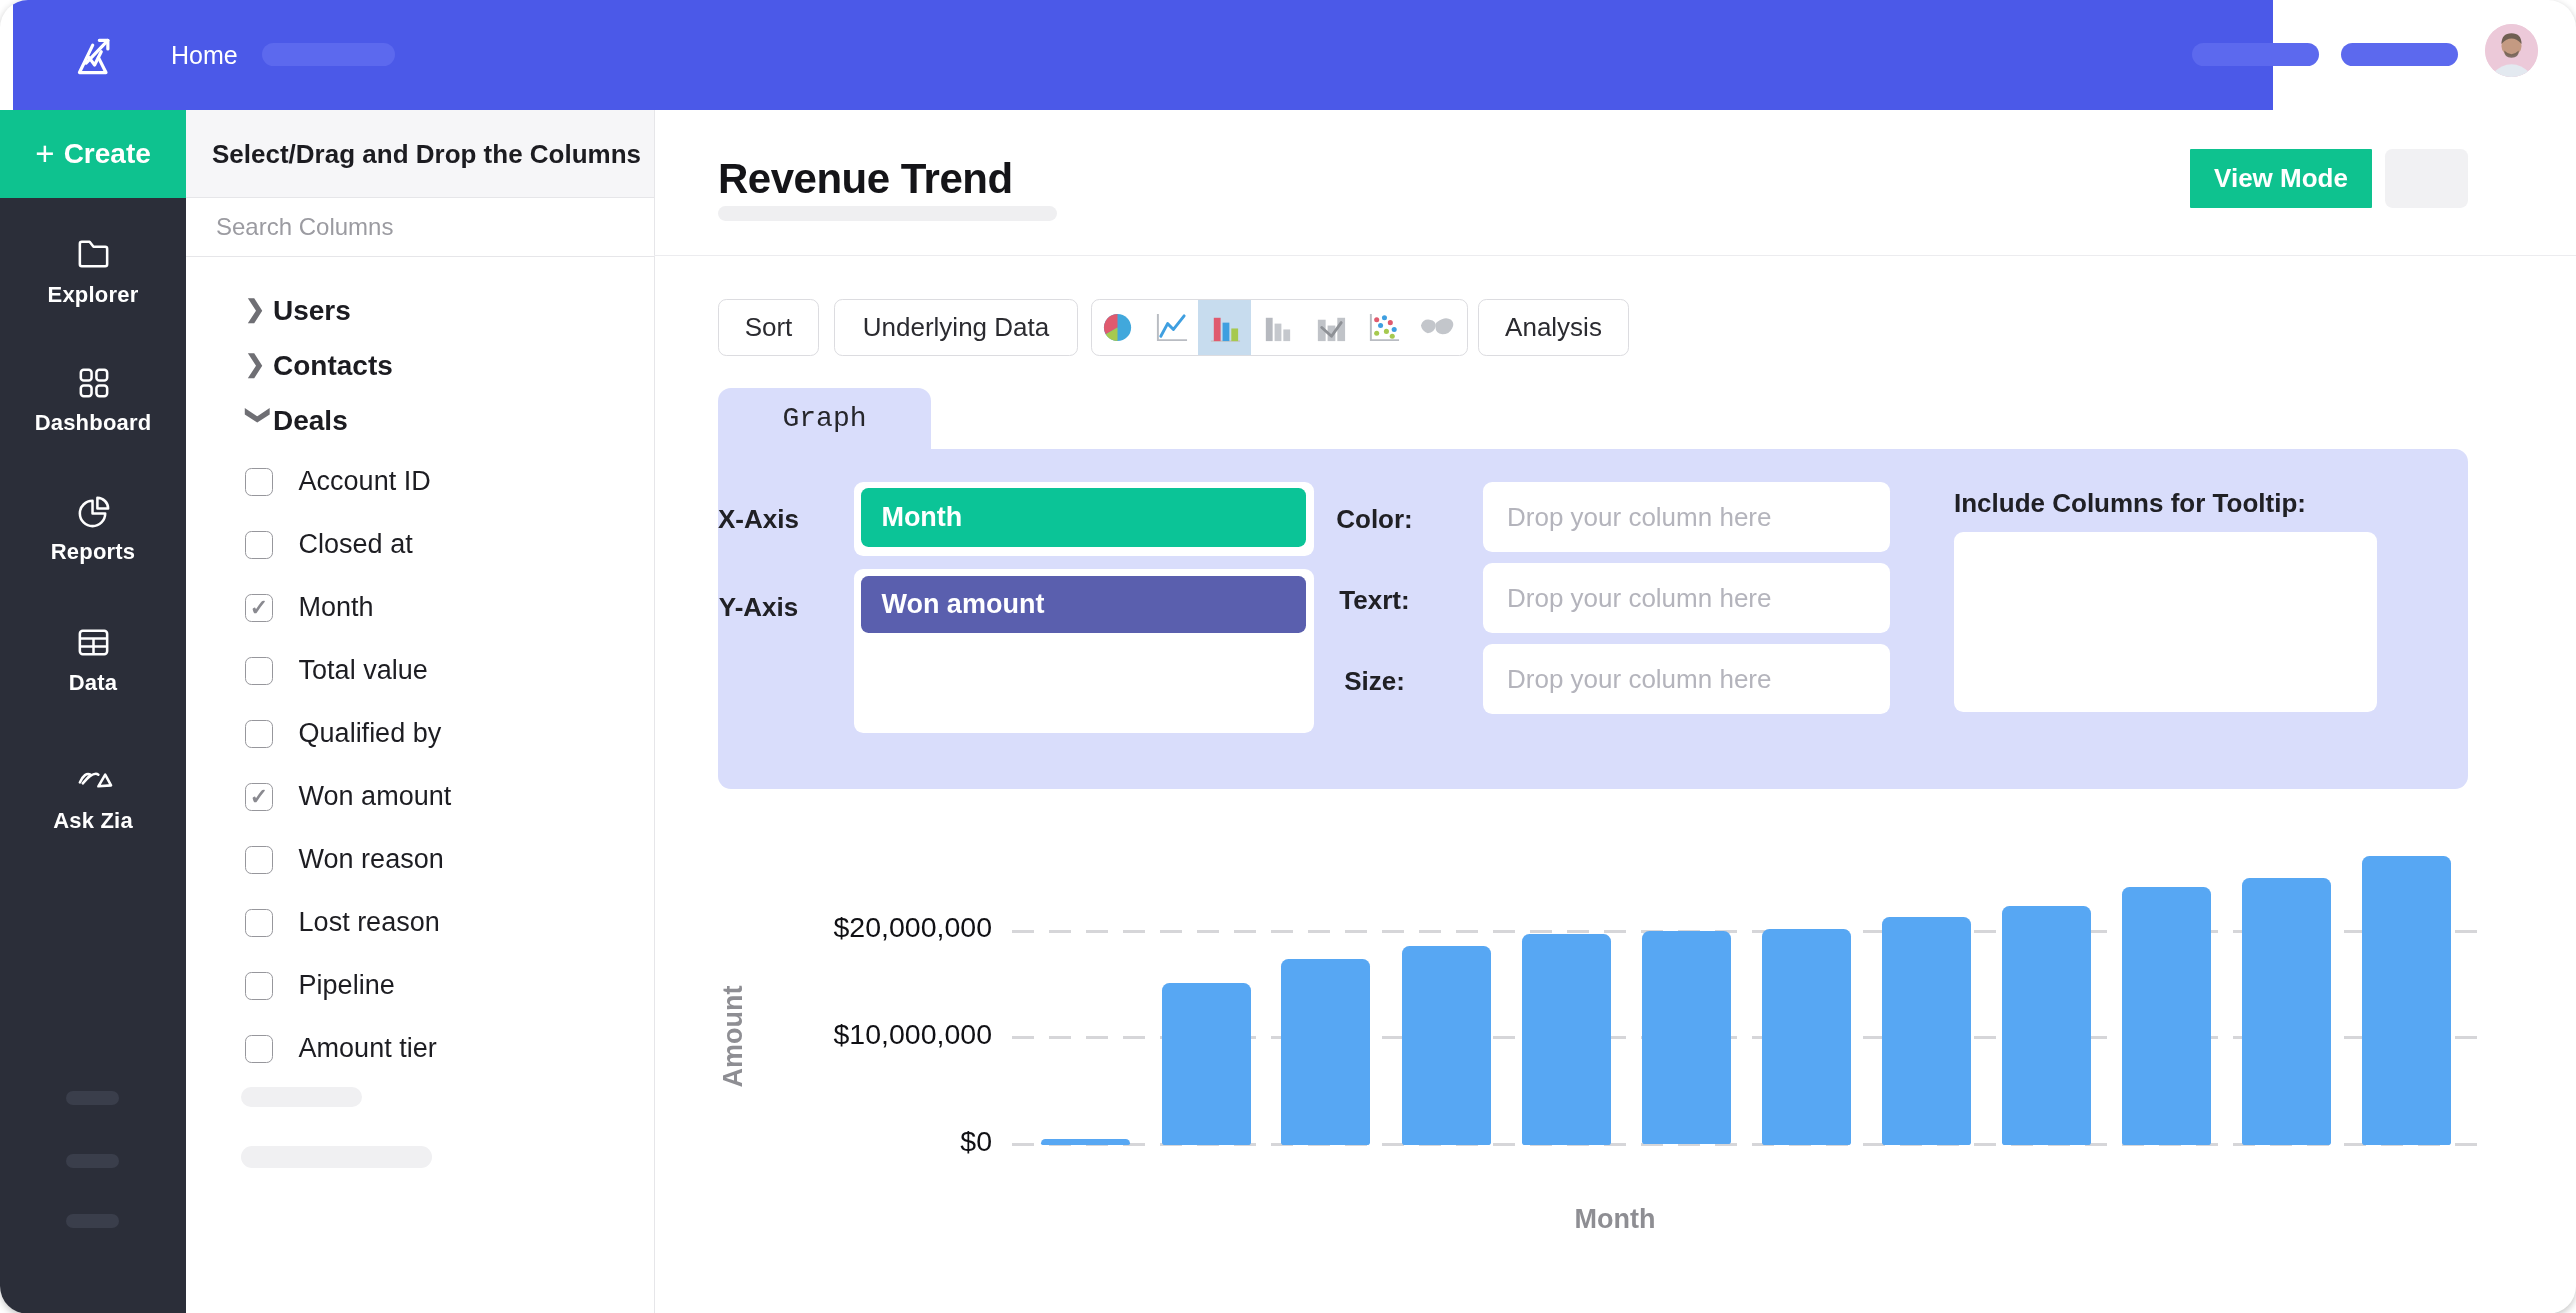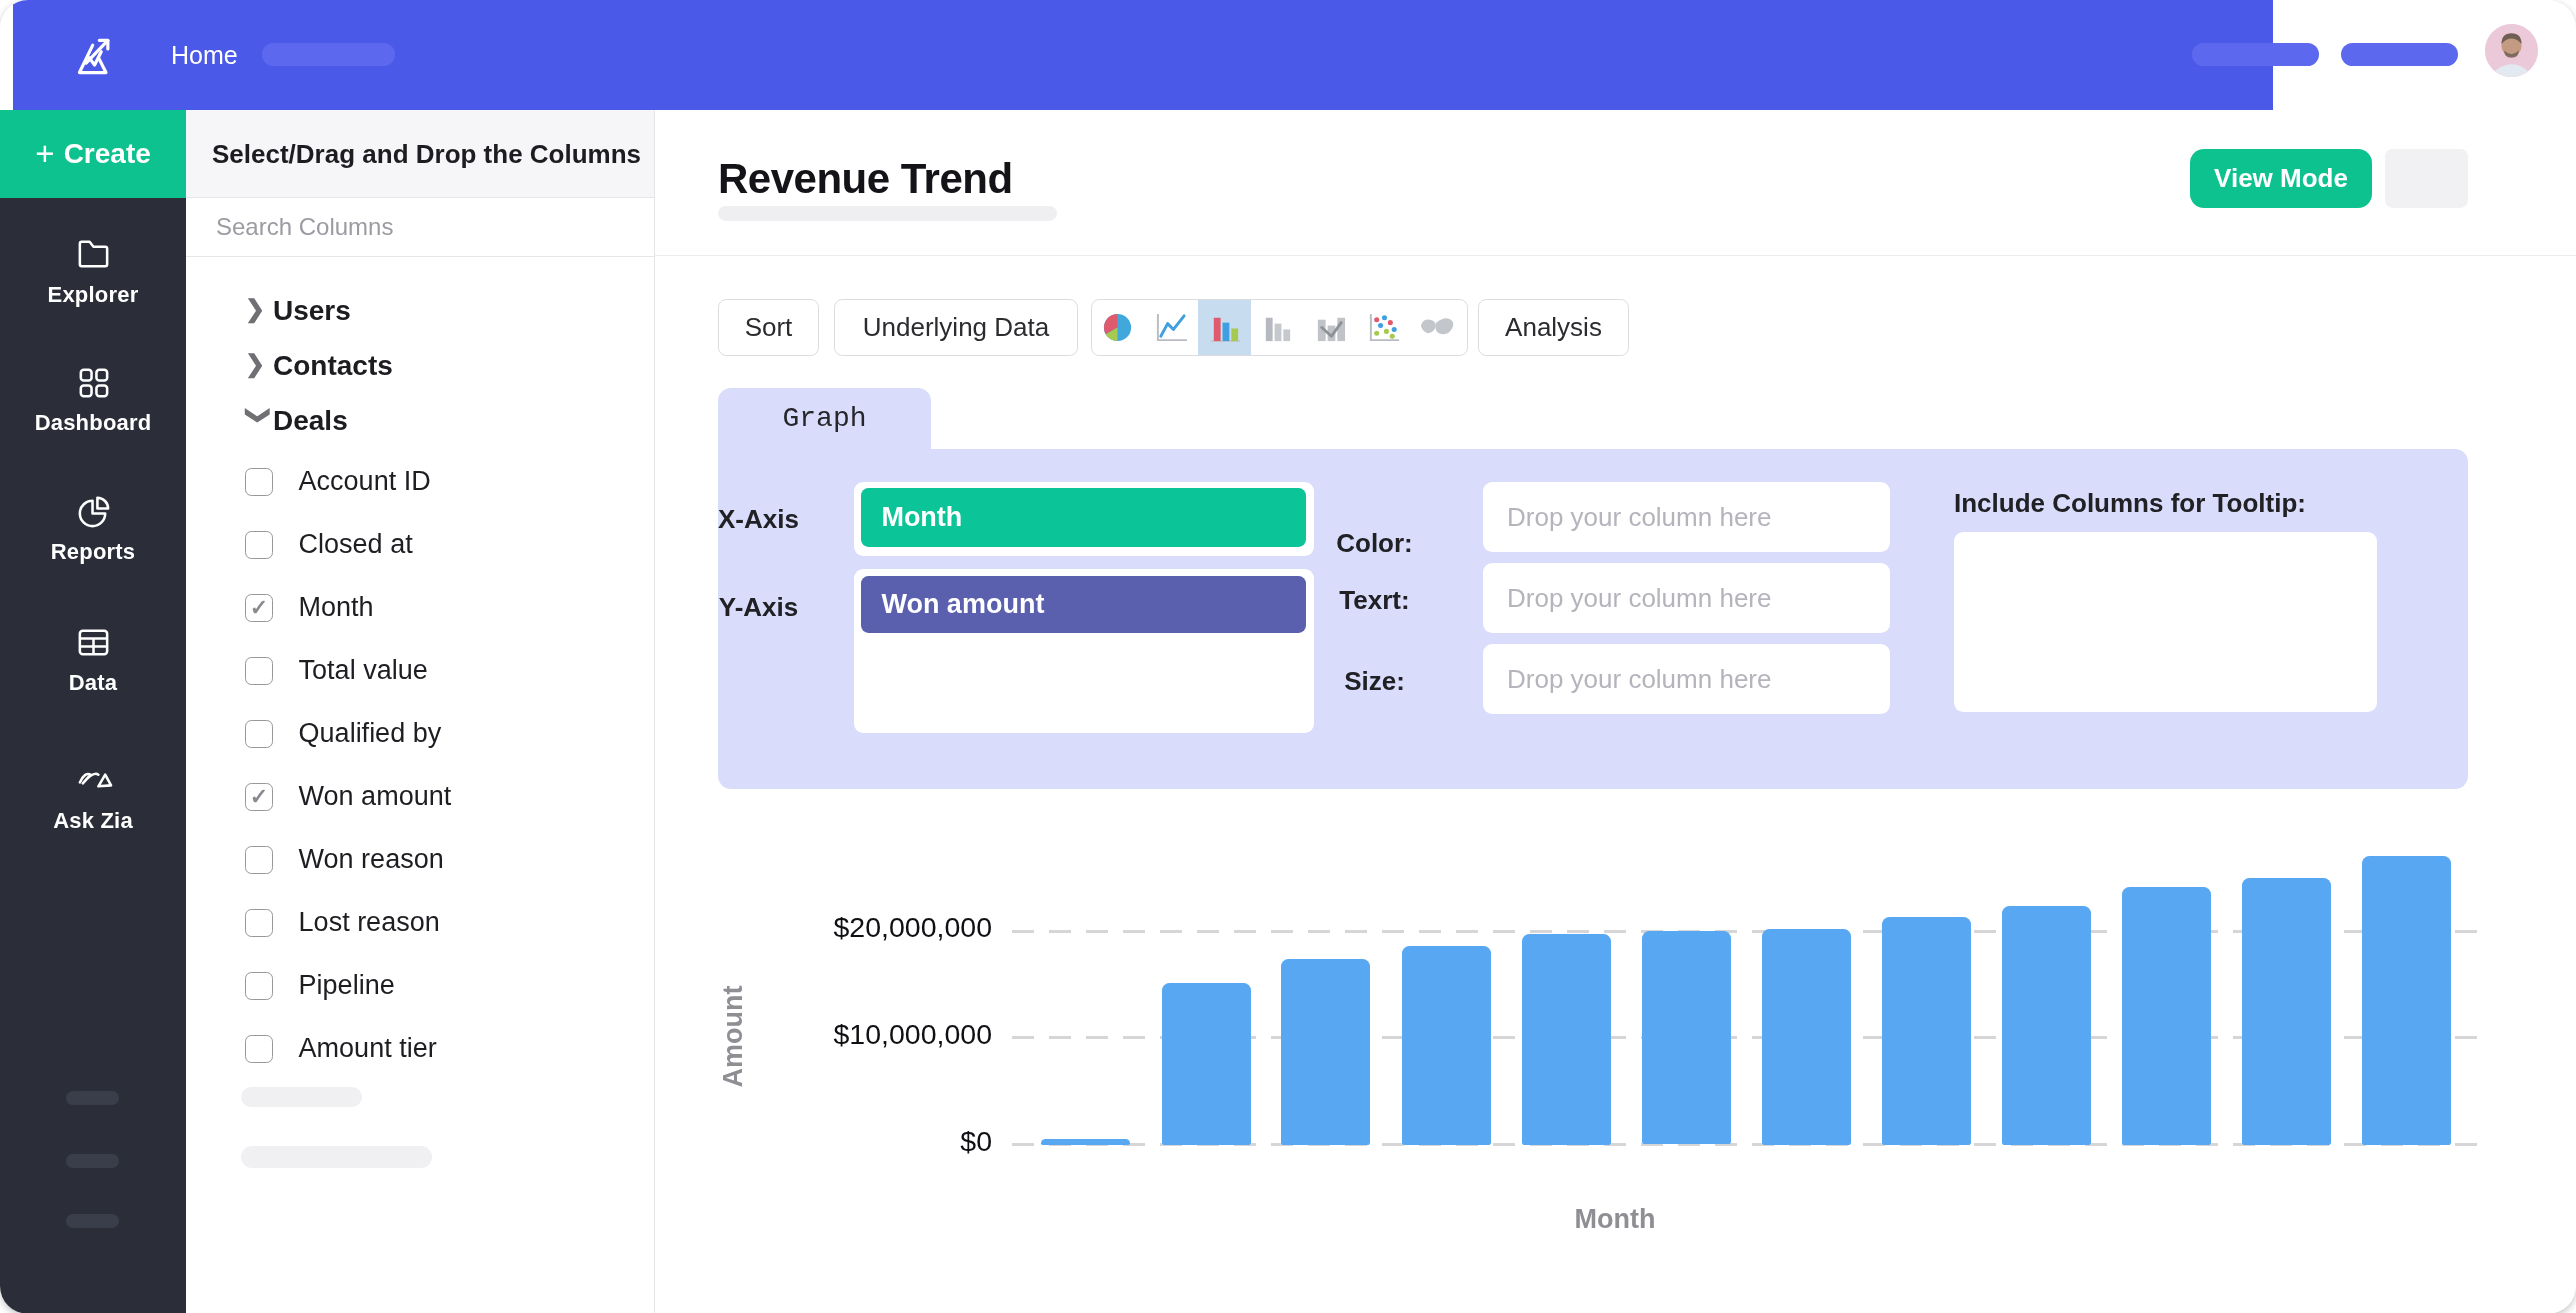--- a/index.html
+++ b/index.html
@@ -44,21 +44,21 @@
   .field-row{height:63px;display:flex;align-items:center;cursor:pointer;gap:9px;}
   .cbx{width:28px;height:28px;border:1.8px solid #97979c;border-radius:6.4px;margin-left:59px;
     display:flex;align-items:center;justify-content:center;background:#fff;box-sizing:border-box;}
   .cbx.checked::after{content:"\2713";color:#8a8a90;font-size:22px;font-weight:700;}
   .flabel{font-size:27px;color:#1d1d22;margin-left:16.6px;}
   .skel{background:var(--skeleton);border-radius:11px;}
   
   .page-title{left:718px;top:155px;font-size:42px;font-weight:700;color:#141418;
     letter-spacing:-0.5px;}
   .title-pill{left:718px;top:206px;width:339px;height:14.7px;border-radius:7.4px;background:#efeff1;}
-  .view-btn{left:2190px;top:149px;width:182px;height:59px;border-radius:14px;
+  .view-btn{left:2190px;top:149px;width:182px;height:59px;border-radius:1px;
     background:var(--accent_green);color:#fff;font-size:26px;font-weight:700;border:0;
     cursor:pointer;font-family:"Liberation Sans",sans-serif;}
   .ghost-btn{left:2385px;top:149px;width:83px;height:59px;border-radius:7.4px;background:#f1f1f3;}
   .hdr-sep{left:654px;top:255px;width:1922px;height:0.9px;background:#ececef;}
   
   .tb-btn{top:299px;height:57px;border:1.8px solid #dcdce0;border-radius:8.3px;background:#fff;
     font-size:26px;font-weight:500;color:#2b2b30;display:flex;align-items:center;
     justify-content:center;cursor:pointer;box-sizing:border-box;font-family:"Liberation Sans",sans-serif;}
   .ct-group{left:1091px;top:299px;width:377px;height:57px;border:1.8px solid #dcdce0;
     border-radius:8.3px;background:#fff;display:flex;align-items:stretch;overflow:hidden;
@@ -303,21 +303,21 @@
   <div class="abs glabel" style="left:681px;top:504px;width:155px;">X-Axis</div>
   <div class="abs wrapbox" style="left:854px;top:482px;width:460px;height:74px;">
     <div class="chip green" style="position:absolute;left:7.4px;top:6.4px;width:445px;height:59px;">Month</div>
   </div>
 
   <div class="abs glabel" style="left:681px;top:592px;width:155px;">Y-Axis</div>
   <div class="abs wrapbox" style="left:854px;top:569px;width:460px;height:164px;">
     <div class="chip purple" style="position:absolute;left:7.4px;top:7.4px;width:445px;height:57px;">Won amount</div>
   </div>
 
-  <div class="abs glabel" style="left:1297px;top:528px;width:155px;">Color:</div>
+  <div class="abs glabel" style="left:1297px;top:504px;width:155px;">Color:</div>
   <div class="abs dropzone" style="left:1483px;top:482px;width:407px;height:70px;">Drop your column here</div>
 
   <div class="abs glabel" style="left:1297px;top:585px;width:155px;">Texrt:</div>
   <div class="abs dropzone" style="left:1483px;top:563px;width:407px;height:70px;">Drop your column here</div>
 
   <div class="abs glabel" style="left:1297px;top:666px;width:155px;">Size:</div>
   <div class="abs dropzone" style="left:1483px;top:644px;width:407px;height:70px;">Drop your column here</div>
 
   <div class="abs glabel" style="left:1954px;top:488px;width:552px;text-align:left;">Include Columns for Tooltip:</div>
   <div class="abs tooltip-box" style="left:1954px;top:532px;width:423px;height:180px;"></div>

